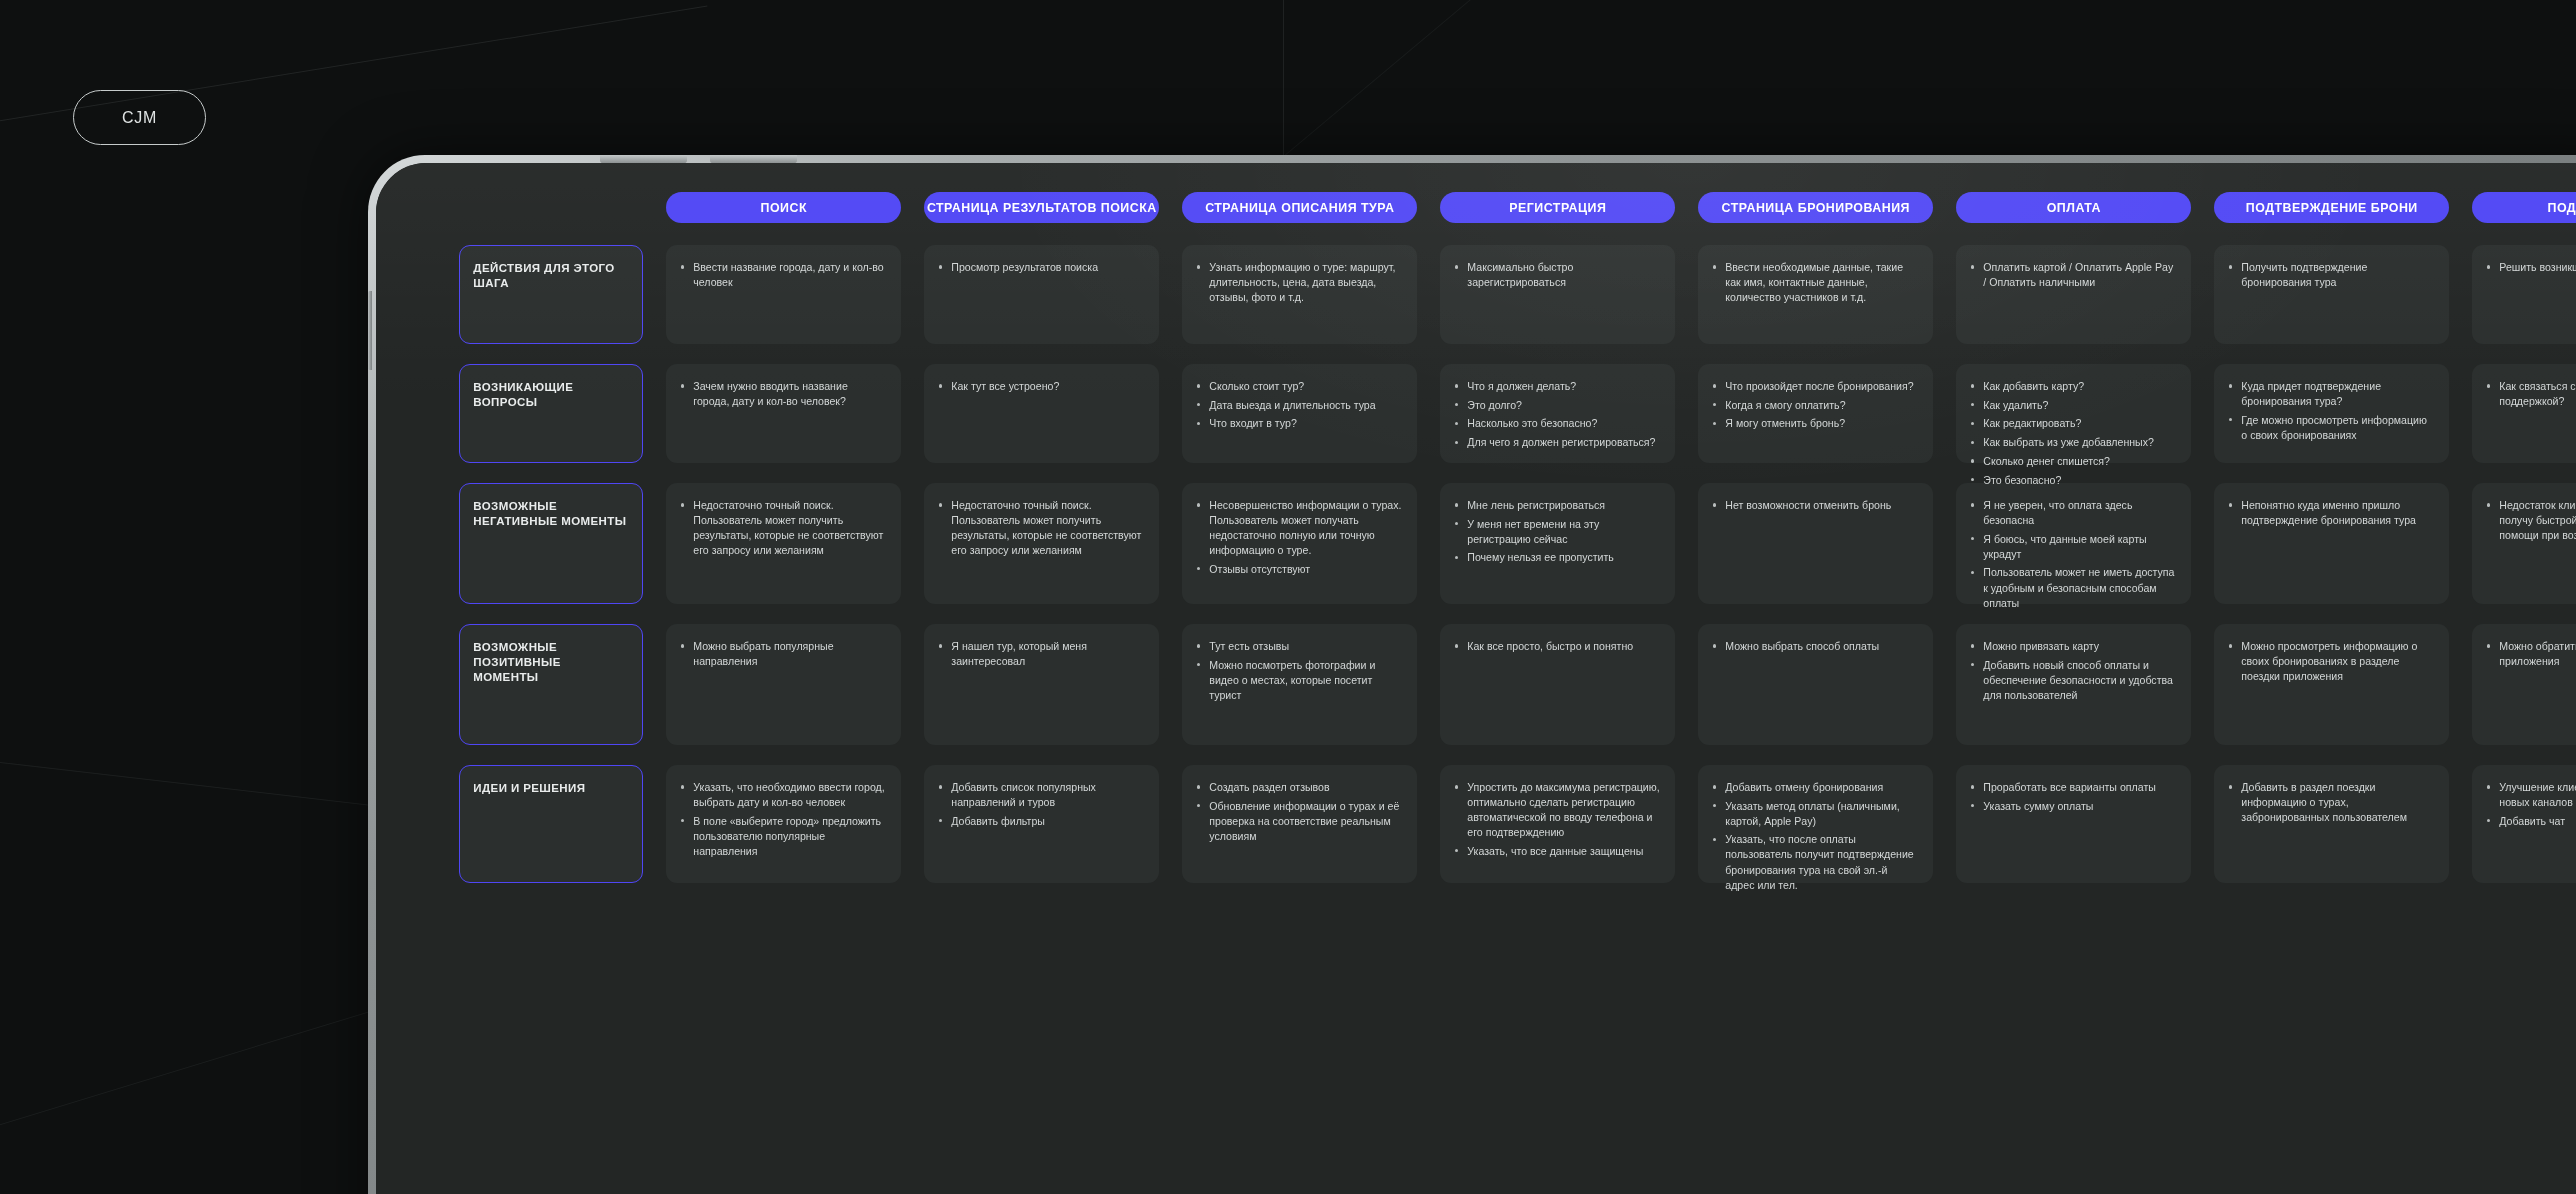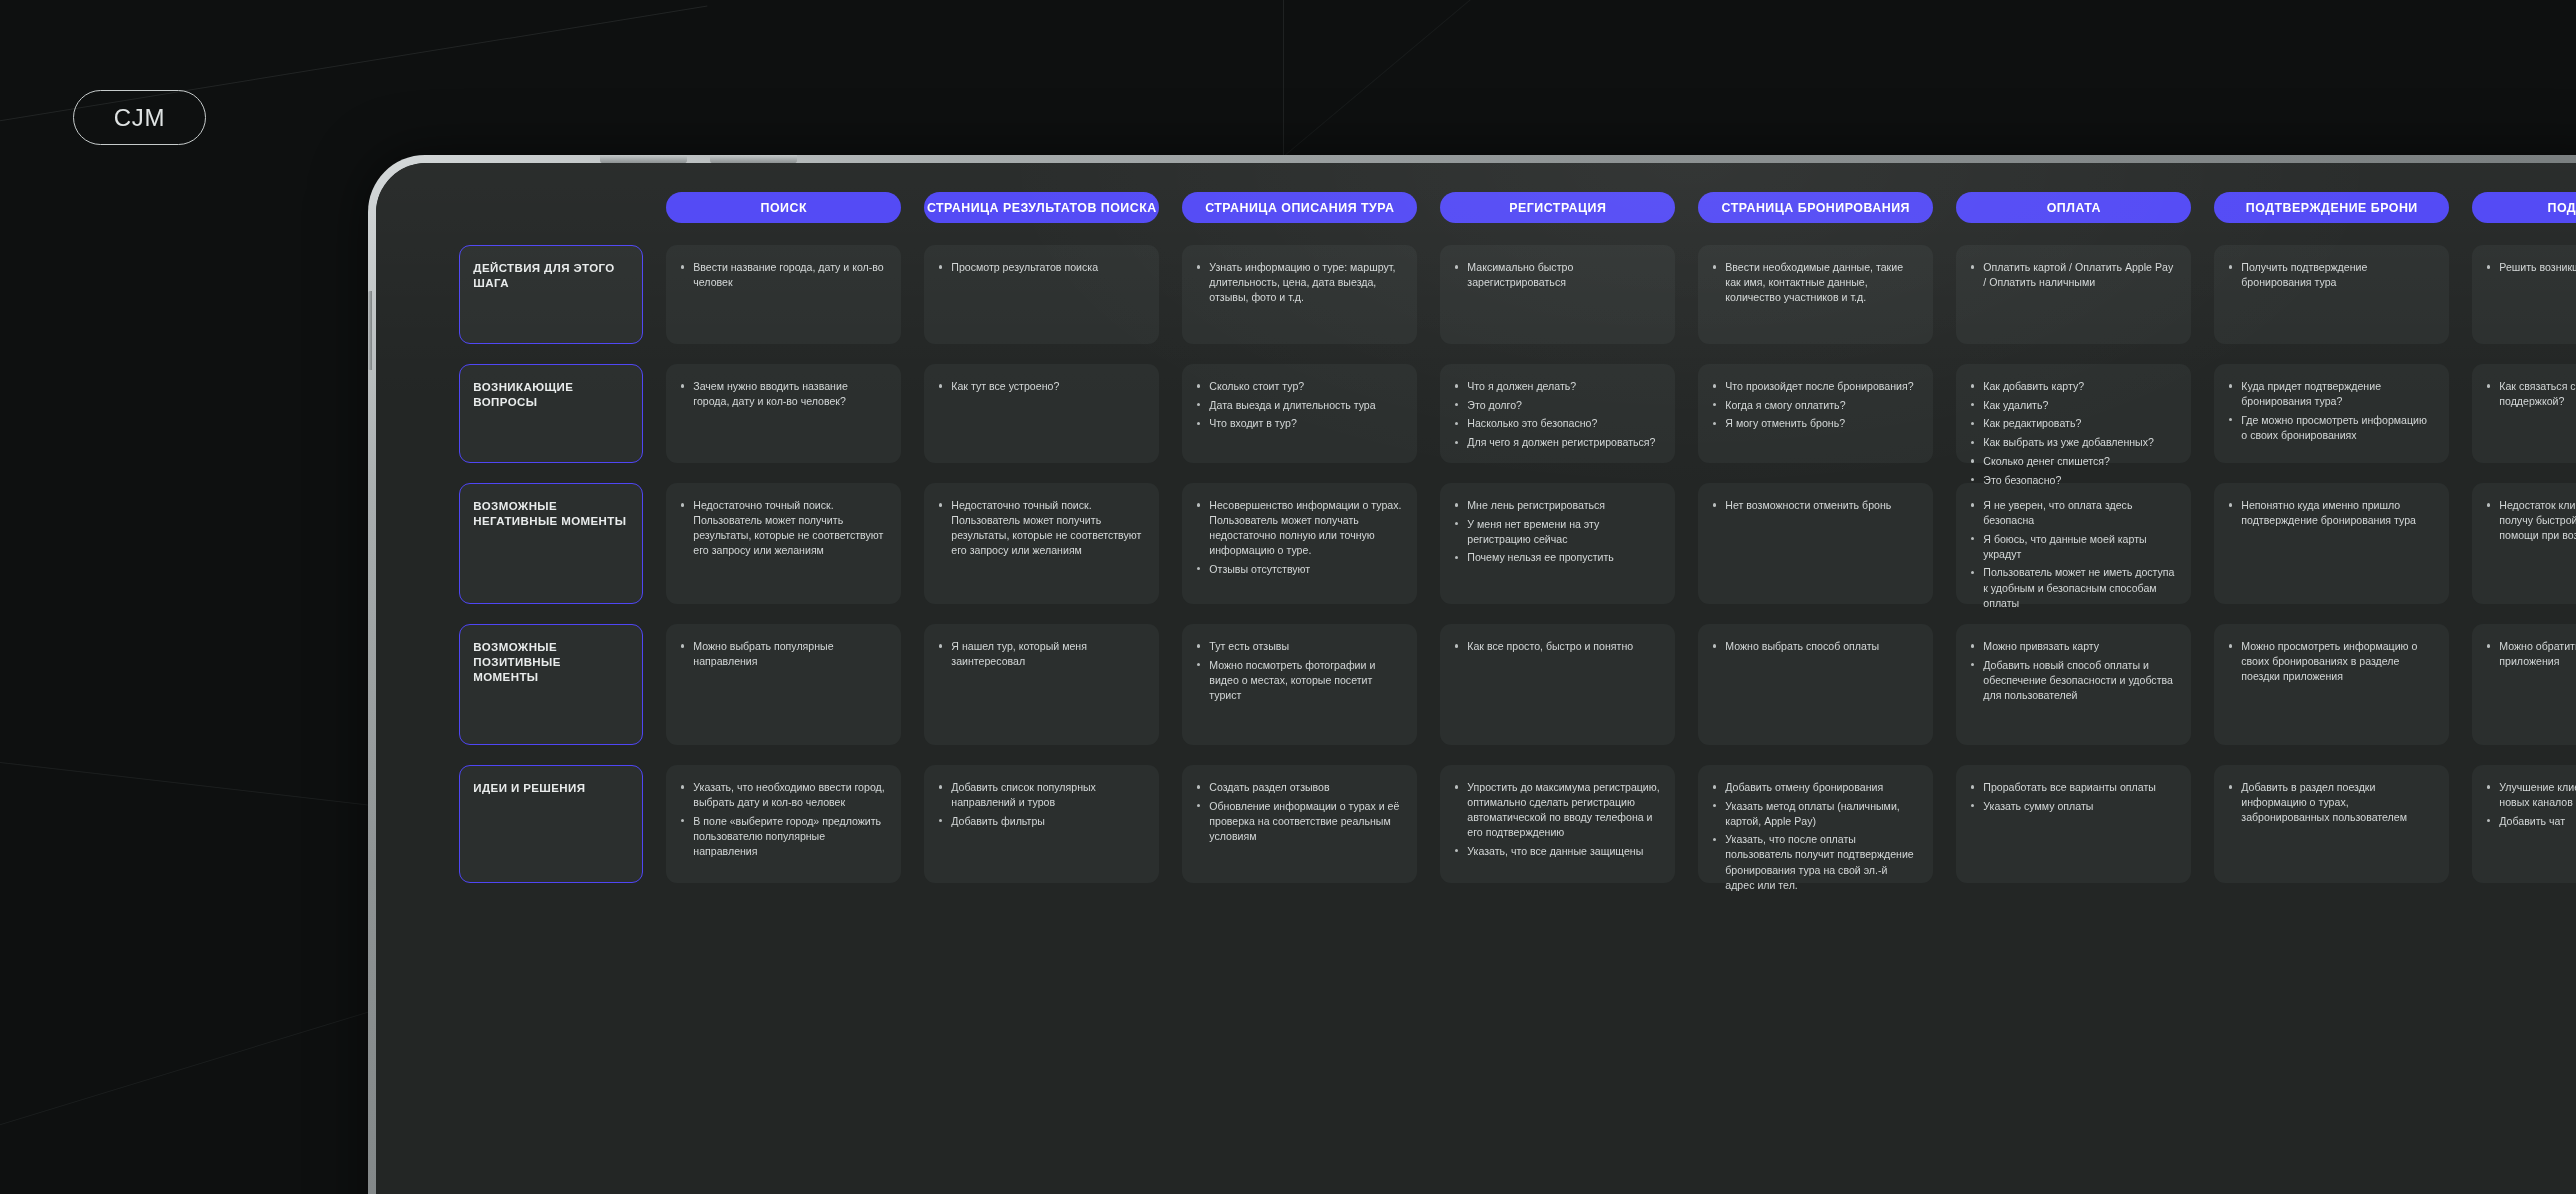--- a/index.html
+++ b/index.html
@@ -50,21 +50,21 @@
 
   
   .cjm-badge {
     position: absolute;
     left: 73px; top: 90px;
     width: 133px; height: 55px;
     border: 1.5px solid #c6cbcb;
     border-radius: 31px;
     display: flex; align-items: center; justify-content: center;
     color: #dfe3e3;
-    font-size: 24px;
+    font-size: 16px;
     letter-spacing: 0.7px;
     background: transparent;
   }
 
   
   #device {
     position: absolute;
     left: 368px; top: 155px;
     width: 2282px; height: 1113px;
     border-radius: 57px 57px 0 0;

